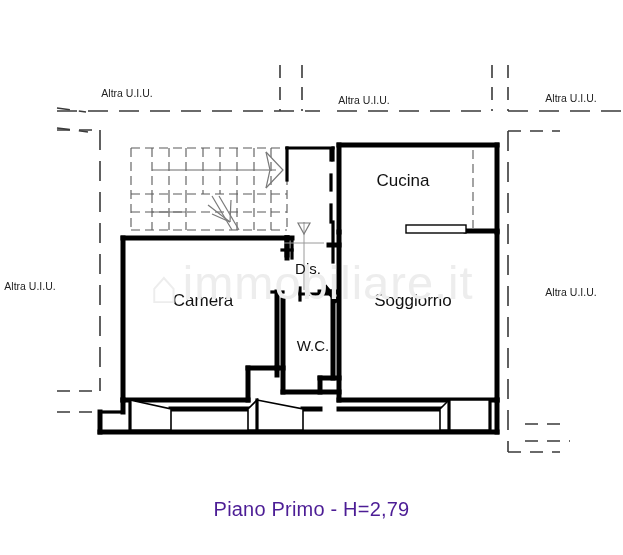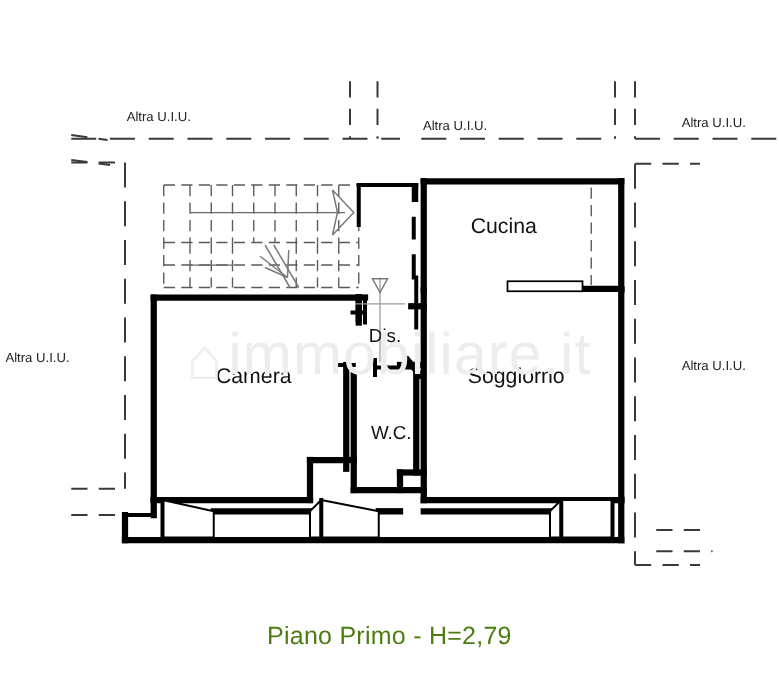--- a/index.html
+++ b/index.html
@@ -107,21 +107,21 @@
     dominant-baseline: middle;
   }
   .caption {
     position: absolute;
     left: 0;
     right: 0;
     top: 498px;
     text-align: center;
     font-family: "Liberation Sans", sans-serif;
     font-size: 20px;
-    color: #4d7c0f;
+    color: #4c1d95;
     letter-spacing: 0.2px;
   }
   .watermark {
     position: absolute;
     left: 0;
     right: 0;
     top: 255px;
     text-align: center;
     font-family: "Liberation Sans", sans-serif;
     font-size: 47px;

